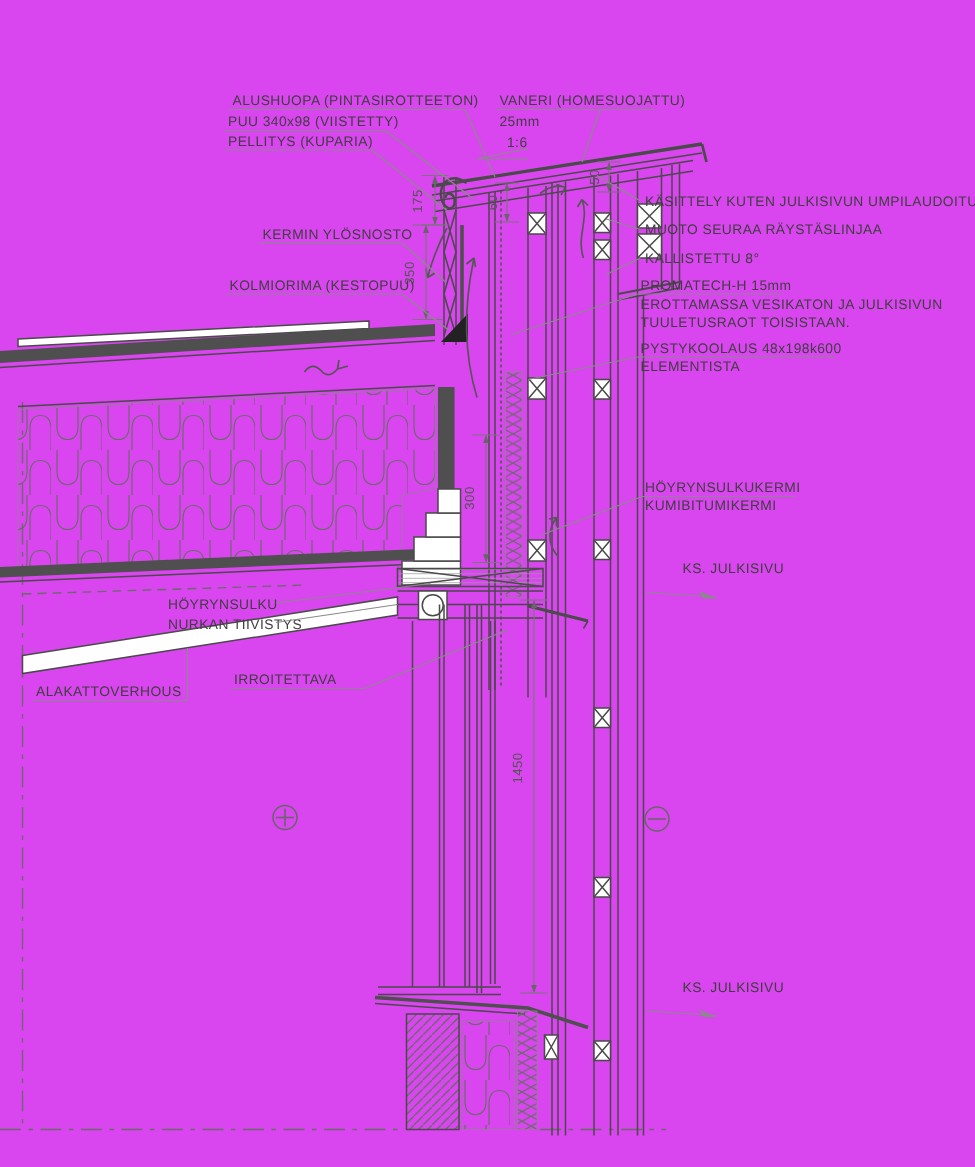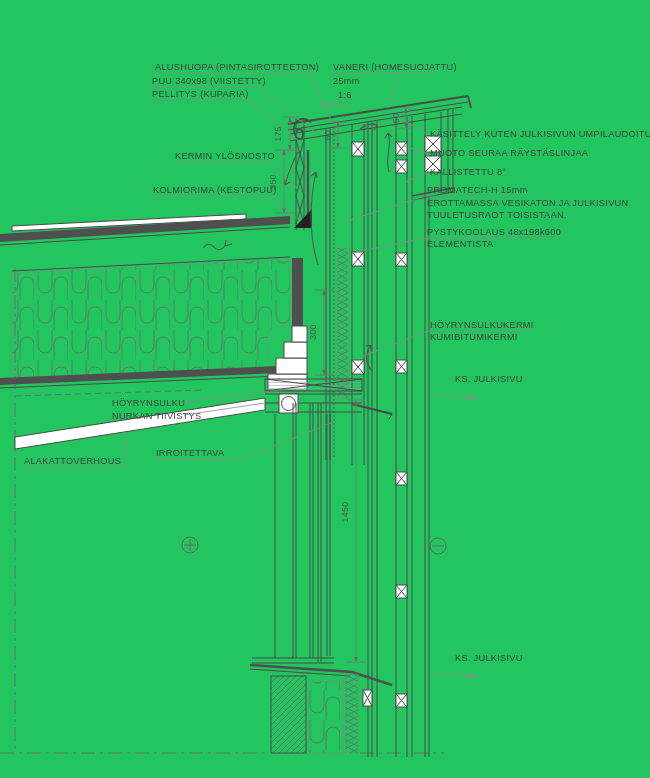--- a/index.html
+++ b/index.html
@@ -1,16 +1,16 @@
 <!DOCTYPE html>
 <html><head>
 <meta charset="utf-8">
 <style>
   html,body{margin:0;padding:0;background:#fff;}
-  #stage{position:relative;width:650px;height:778px;background:#22c55e;overflow:hidden;
+  #stage{position:relative;width:650px;height:778px;background:#d946ef;overflow:hidden;
          font-family:"Liberation Sans",sans-serif;}
   svg{position:absolute;left:0;top:0;}
   text{font-family:"Liberation Sans",sans-serif;font-size:9.2px;fill:#3f3f3f;letter-spacing:.3px;}
   text.dim{font-size:8.8px;fill:#555;}
   .ln{stroke:#4a4a4a;stroke-width:1;fill:none;}
   .thick{stroke:#4a4a4a;stroke-width:2.2;fill:none;}
   .dark{fill:#4f4f4f;stroke:none;}
   .lead{stroke:#8a8a8a;stroke-width:.8;fill:none;}
   .ul{stroke:#8a8a8a;stroke-width:.8;}
   .dimln{stroke:#777;stroke-width:.8;fill:none;}

